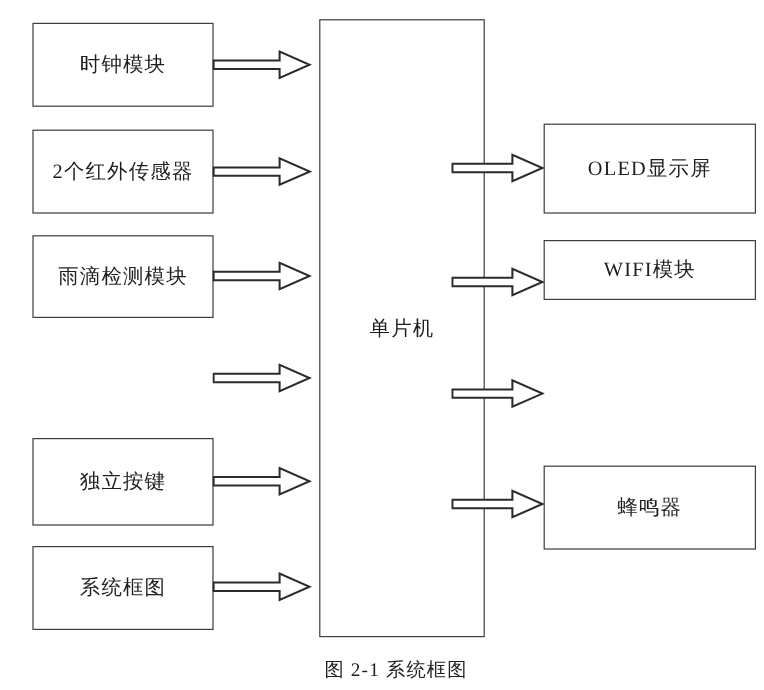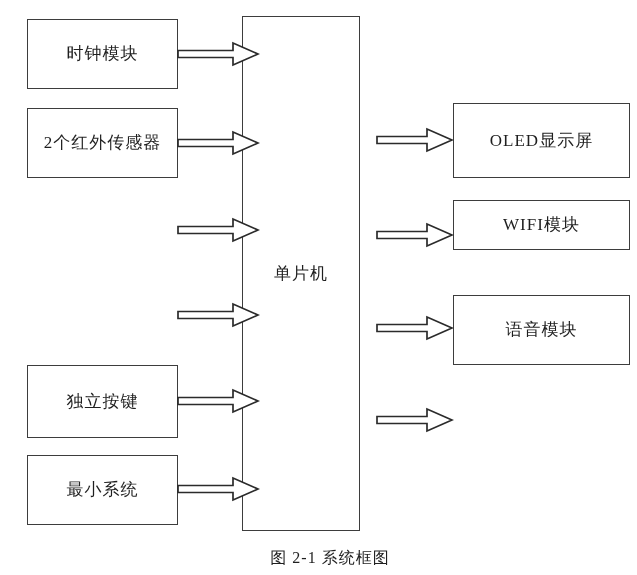--- a/index.html
+++ b/index.html
@@ -32,22 +32,22 @@
   
   .lbox { left: 27px; width: 151px; }
   .lb0 { top: 19px;  height: 70px; }
   .lb1 { top: 108px; height: 70px; align-items: center; }
   .lb2 { top: 196px; height: 69px; }
   .lb3 { top: 280px; height: 70px; }
   .lb4 { top: 365px; height: 73px; }
   .lb5 { top: 455px; height: 70px; }
   
   .center-box {
-    left: 242px; top: 16px;
-    width: 118px; height: 515px;
+    left: 266px; top: 16px;
+    width: 138px; height: 515px;
     flex-direction: column;
   }
   
   .rbox { left: 453px; width: 177px; }
   .rb0 { top: 103px; height: 75px; }
   .rb1 { top: 200px; height: 50px; }
   .rb2 { top: 295px; height: 70px; }
   .rb3 { top: 388px; height: 70px; }
   
   .arrow {
@@ -87,39 +87,42 @@
 <body>
 
 <div class="diagram">
 
   <div class="box lbox lb0">
     <span>时钟模块</span>
   </div>
   <div class="box lbox lb1">
     <span>2个红外传感器</span>
   </div>
+  <div class="box lbox lb2">
+    <span>雨滴检测模块</span>
+  </div>
   <div class="box lbox lb4">
     <span>独立按键</span>
   </div>
   <div class="box lbox lb5">
-    <span>最小系统</span>
+    <span>系统框图</span>
   </div>
 
   <div class="box center-box">
     <span>单片机</span>
   </div>
 
   <div class="box rbox rb0">
     <span>OLED显示屏</span>
   </div>
   <div class="box rbox rb1">
     <span>WIFI模块</span>
   </div>
-  <div class="box rbox rb2">
-    <span>语音模块</span>
+  <div class="box rbox rb3">
+    <span>蜂鸣器</span>
   </div>
 
   <svg class="arrow larrow la0" viewBox="0 0 83 26">
     <polygon points="1,9.5 56,9.5 56,2 81,13 56,24 56,16.5 1,16.5"></polygon>
   </svg>
   <svg class="arrow larrow la1" viewBox="0 0 83 26">
     <polygon points="1,9.5 56,9.5 56,2 81,13 56,24 56,16.5 1,16.5"></polygon>
   </svg>
   <svg class="arrow larrow la2" viewBox="0 0 83 26">
     <polygon points="1,9.5 56,9.5 56,2 81,13 56,24 56,16.5 1,16.5"></polygon>

